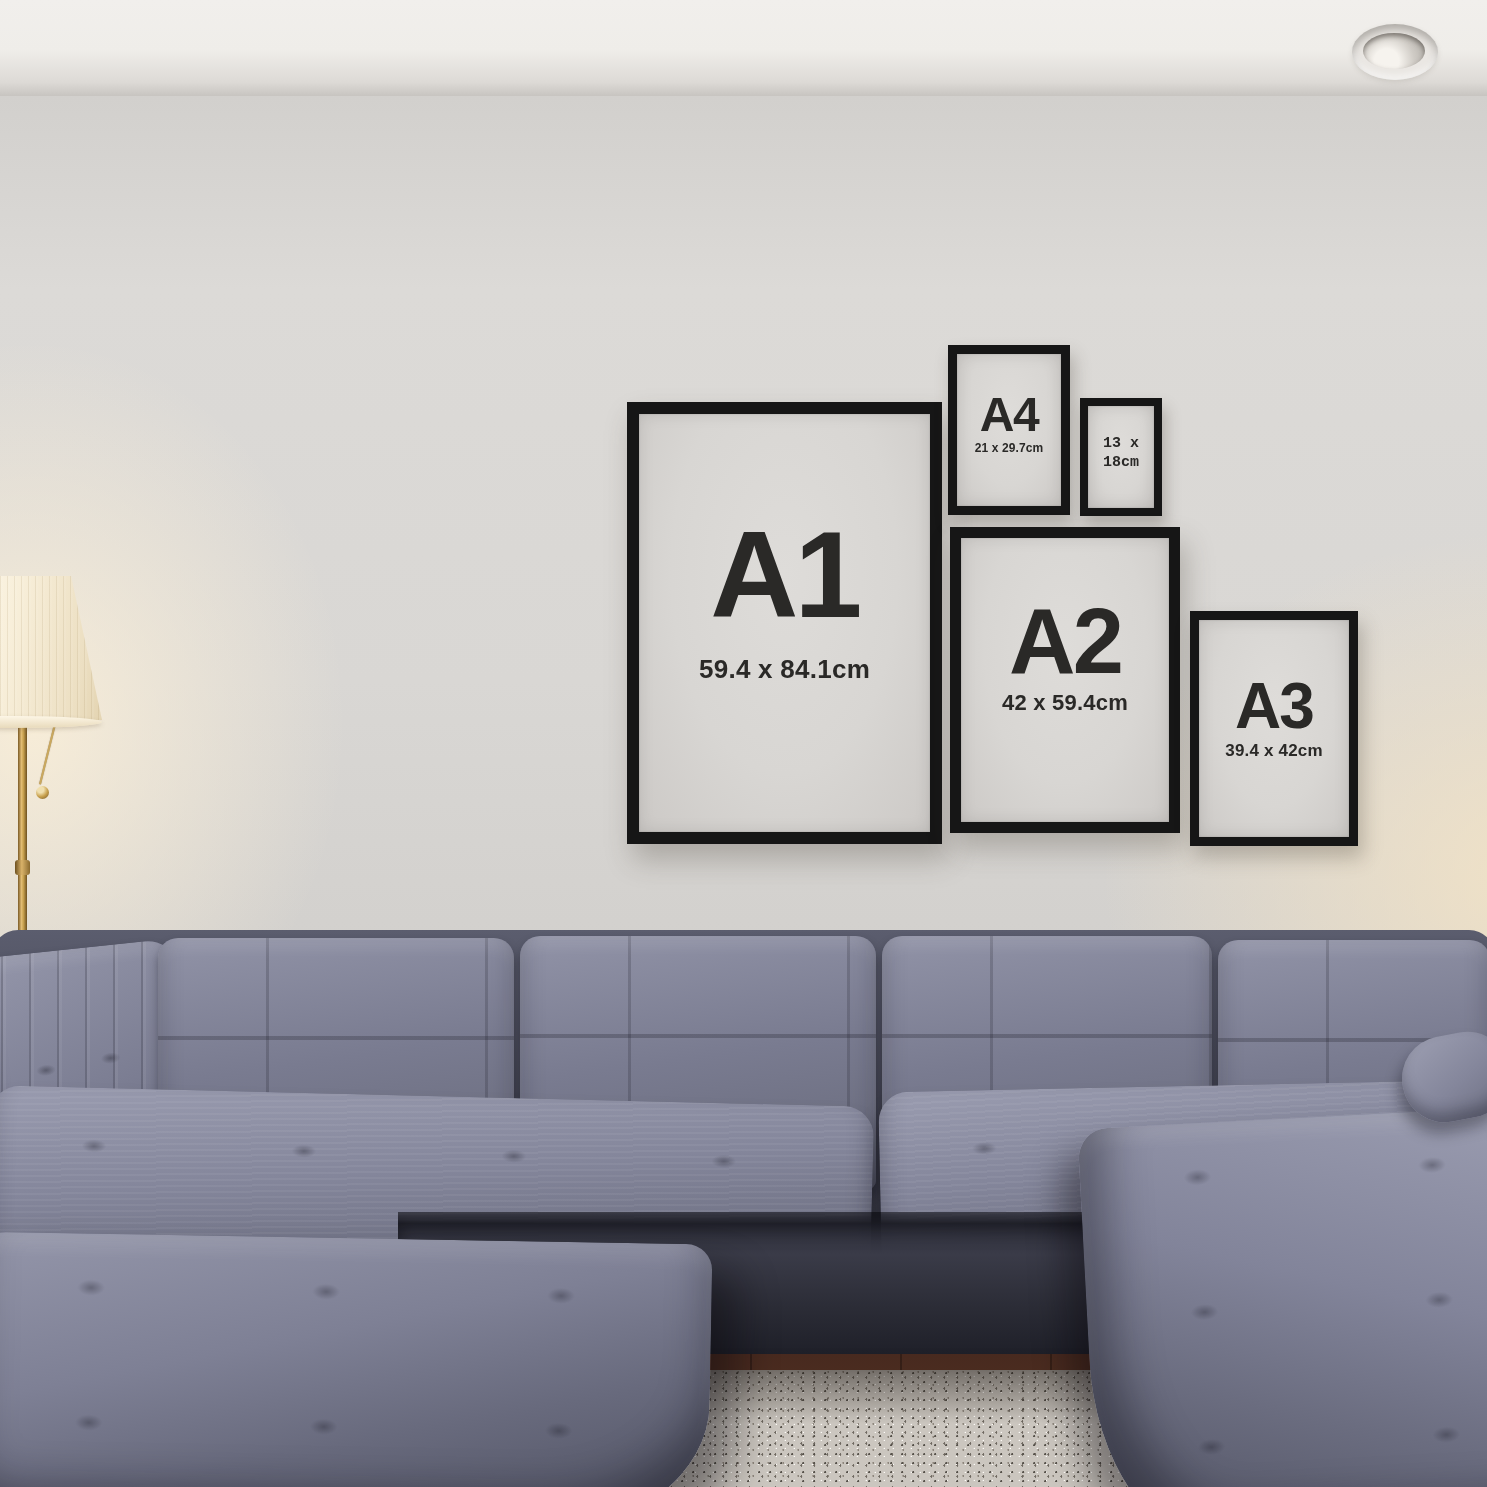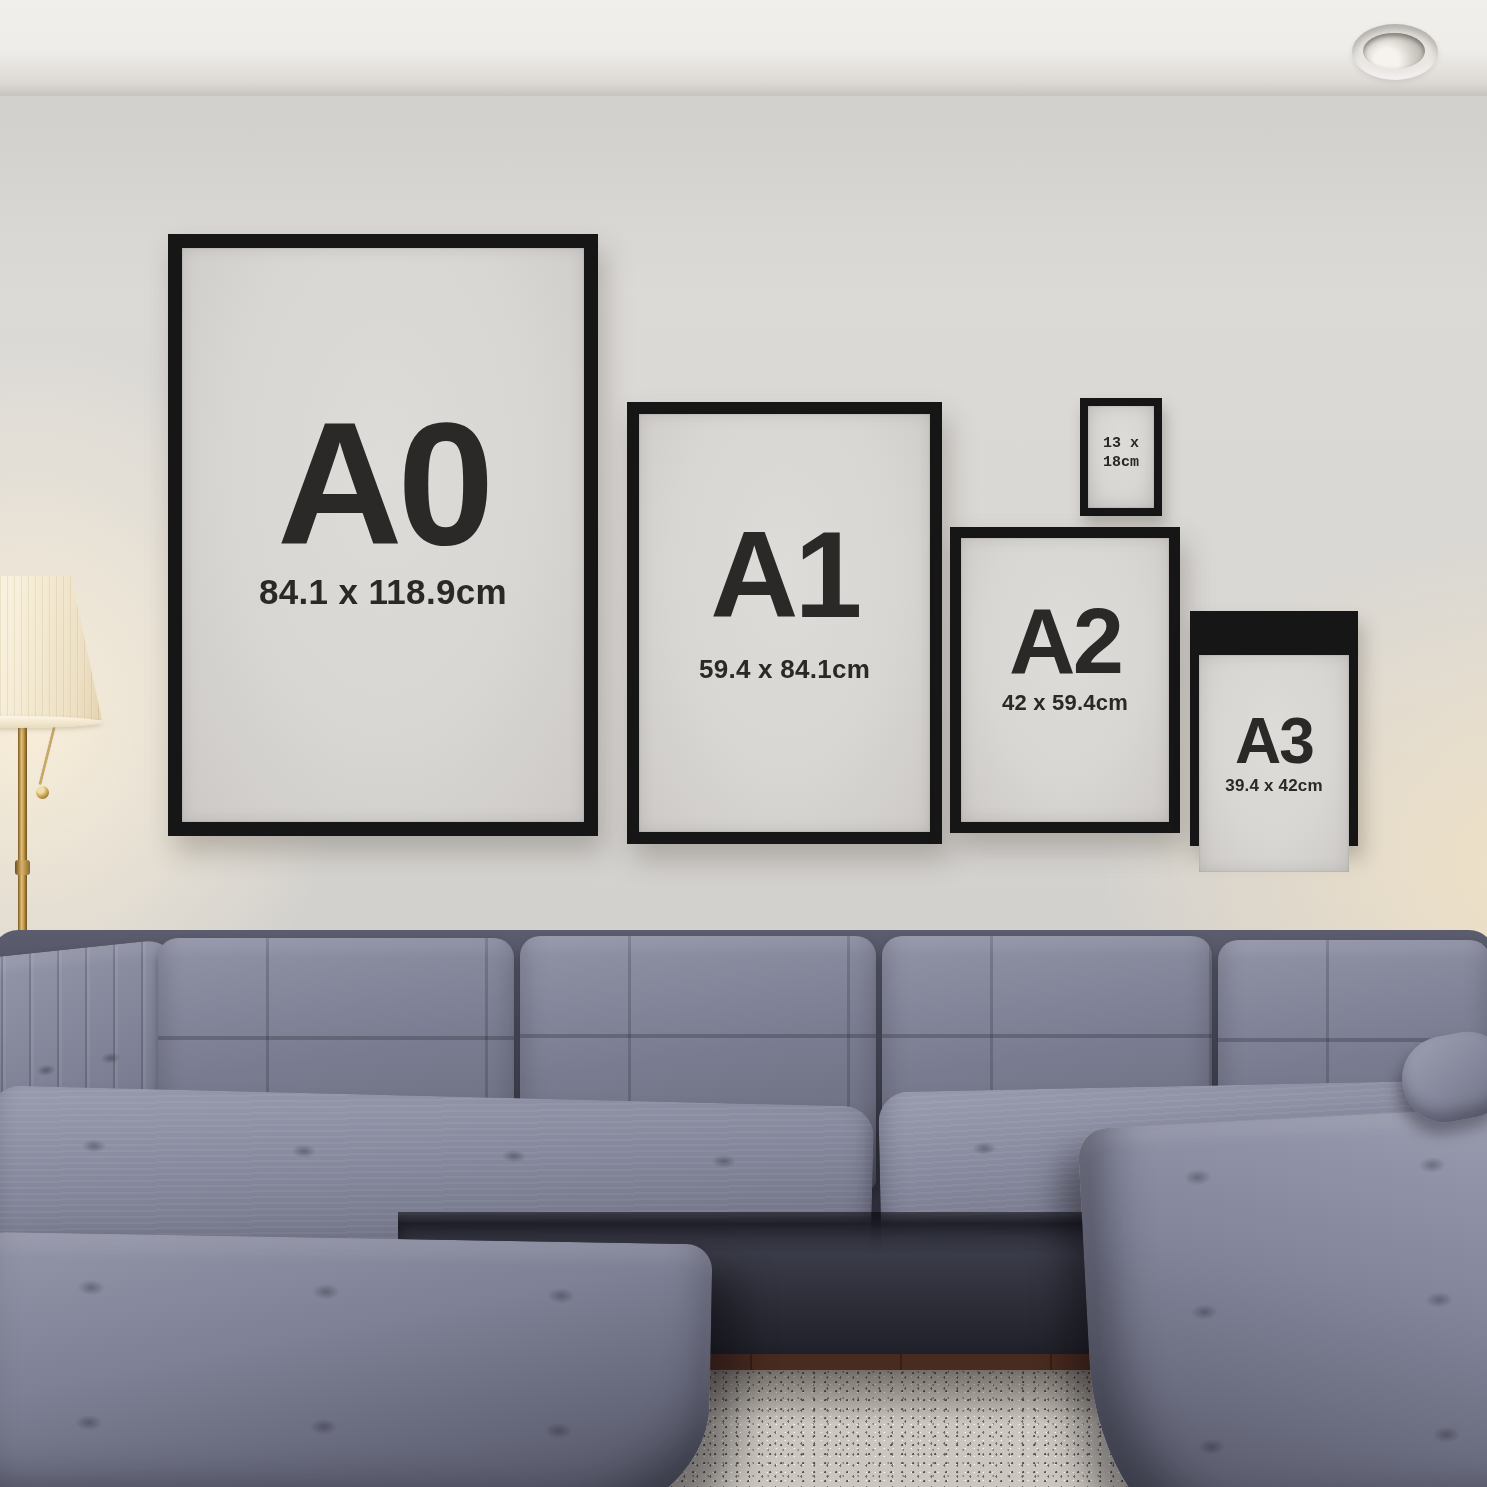--- a/index.html
+++ b/index.html
@@ -76,21 +76,21 @@
   .f-a4 .plabel{font-size:48px;}
   .f-a4 .psize{font-size:12px;margin-top:4px;}
   .f-s13{left:1080px;top:398px;width:82px;height:118px;border-width:8px;box-shadow:4px 10px 14px rgba(70,60,50,.28);}
   .f-s13 .poster{padding-bottom:6px;}
   .f-s13 .psize13{font-weight:700;font-size:15px;line-height:1.25;font-family:Liberation Mono, monospace;}
   .f-a2{left:950px;top:527px;width:230px;height:306px;border-width:11px;}
   .f-a2 .poster{padding-bottom:44px;}
   .f-a2 .plabel{font-size:92px;}
   .f-a2 .psize{font-size:22px;margin-top:7px;}
   .f-a3{left:1190px;top:611px;width:168px;height:235px;border-width:9px;box-shadow:5px 12px 18px rgba(70,60,50,.28);}
-  .f-a3 .poster{padding-bottom:18px;margin-top:35px;}
+  .f-a3 .poster{padding-bottom:18px;}
   .f-a3 .plabel{font-size:64px;}
   .f-a3 .psize{font-size:17px;margin-top:6px;}
   
   .lamp{position:absolute;left:0;top:0;width:0;height:0;}
   .lamp-shade{
     position:absolute;left:-70px;top:576px;width:172px;height:150px;
     clip-path:polygon(18% 0%,82% 0%,100% 96%,0% 96%);
     background:
       repeating-linear-gradient(90deg, rgba(165,143,100,.16) 0 1px, rgba(255,255,255,.05) 1px 3px, transparent 3px 7px),
       linear-gradient(100deg,#fffaf0 0%,var(--lamp-shade,#f8efda) 45%,#ecdfc2 85%,#e3d3b0 100%);
@@ -212,34 +212,34 @@
 <div class="scene">
 
   <div class="ceiling">
     <div class="downlight">
       <div class="downlight-inner"></div>
     </div>
   </div>
 
   <div class="wall"></div>
 
-  <figure class="frame f-a0">
-    <div class="poster">
-      <div class="plabel">A0</div>
-      <div class="psize">84.1 x 118.9cm</div>
-    </div>
-  </figure>
 
   <figure class="frame f-a1">
     <div class="poster">
       <div class="plabel">A1</div>
       <div class="psize">59.4 x 84.1cm</div>
     </div>
   </figure>
 
+  <figure class="frame f-a4">
+    <div class="poster">
+      <div class="plabel">A4</div>
+      <div class="psize">21 x 29.7cm</div>
+    </div>
+  </figure>
 
   <figure class="frame f-s13">
     <div class="poster">
       <div class="psize13">13 x</div>
       <div class="psize13">18cm</div>
     </div>
   </figure>
 
   <figure class="frame f-a2">
     <div class="poster">

